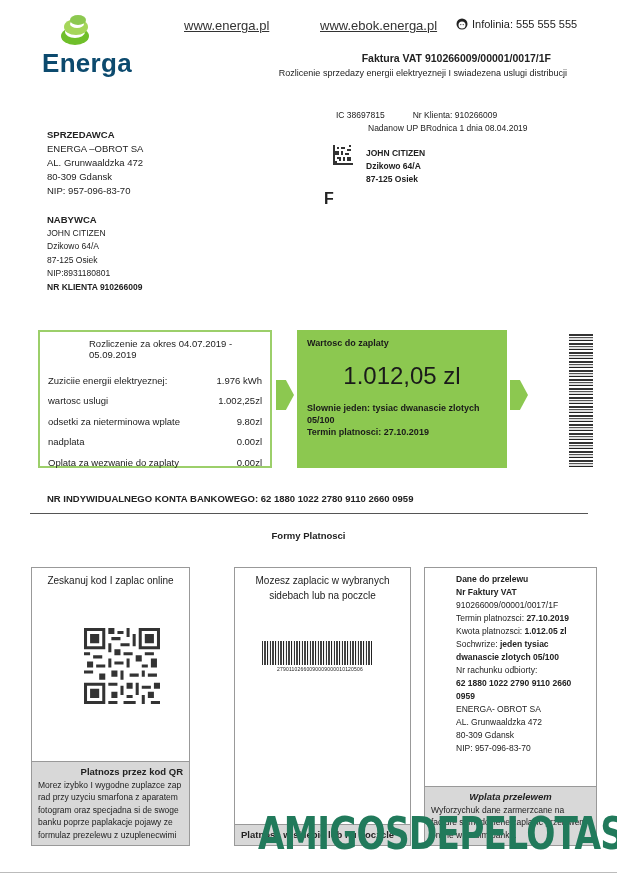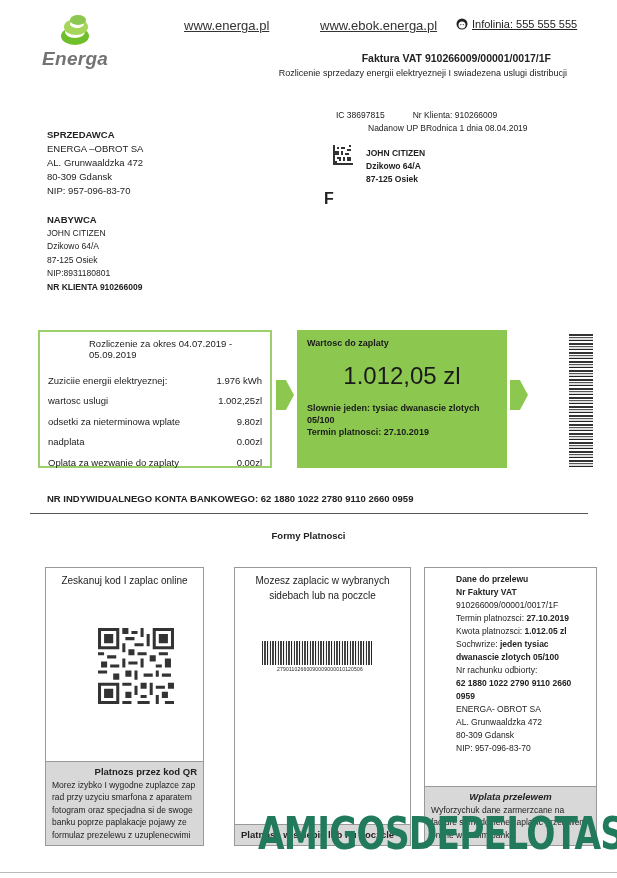--- a/index.html
+++ b/index.html
@@ -1,21 +1,21 @@
 <!DOCTYPE html>
 <html><head>
 <meta charset="utf-8">
 <style>
   * { box-sizing: border-box; margin: 0; padding: 0; }
   body { width: 617px; height: 878px; background: #fff; font-family: "Liberation Sans", sans-serif; color: #222; position: relative; overflow: hidden; }
   .abs { position: absolute; }
   .logo-mark { left: 58px; top: 14px; width: 34px; height: 34px; }
-  .logo-text { left: 42px; top: 48px; font-size: 19px; font-weight: bold; font-style: italic; color: #737373; letter-spacing: 0.3px; }
+  .logo-text { left: 42px; top: 48px; font-size: 26px; font-weight: bold; color: #0c4a6e; letter-spacing: 0.3px; }
   .link { font-size: 13px; color: #333; text-decoration: underline; }
-  .hdr-phone { left: 456px; top: 18px; font-size: 11px; display: flex; align-items: center; gap: 4px; text-decoration: underline; }
+  .hdr-phone { left: 456px; top: 18px; font-size: 11px; display: flex; align-items: center; gap: 4px; }
   .phone-icon { width: 12px; height: 12px; }
   .inv-title { right: 66px; top: 52px; font-size: 10.5px; font-weight: bold; text-align: right; }
   .inv-sub { right: 50px; top: 68px; font-size: 9px; }
   .seller { left: 47px; top: 128px; font-size: 9.5px; line-height: 14px; }
   .buyer { left: 47px; top: 213px; font-size: 8.5px; line-height: 13.5px; }
   .mail { left: 346px; top: 109px; font-size: 8.5px; line-height: 12.5px; }
   .qr-small { left: 333px; top: 145px; width: 20px; height: 20px; }
   .recip { left: 366px; top: 147px; font-size: 8.5px; line-height: 13px; font-weight: bold; }
   .big-f { left: 324px; top: 190px; font-size: 16px; font-weight: bold; }
   .summary { left: 38px; top: 330px; width: 234px; height: 138px; border: 2px solid #9ccf6a; padding: 6px 8px; font-size: 9.5px; }
@@ -27,21 +27,21 @@
   .due .amt { font-size: 24px; text-align: center; margin: 14px 0 12px; }
   .due .words { font-size: 9px; font-weight: bold; line-height: 12px; }
   .vbarcode { left: 569px; top: 334px; width: 24px; height: 134px; background: repeating-linear-gradient(180deg, #333 0 2px, #fff 2px 3px, #555 3px 4px, #ddd 4px 6px, #222 6px 7px, #fff 7px 9px); }
   .account { left: 47px; top: 493px; font-size: 9.5px; font-weight: bold; }
   .divider { left: 30px; top: 513px; width: 558px; height: 1px; background: #555; }
   .forms-title { left: 0; width: 617px; top: 530px; font-size: 9.5px; font-weight: bold; text-align: center; }
   .card { top: 567px; border: 1px solid #999; background: #fff; }
   .card .head { font-size: 10px; text-align: center; line-height: 15px; padding-top: 5px; }
   .card .foot { position: absolute; left: 0; right: 0; bottom: 0; background: #d8d8d8; border-top: 1px solid #999; padding: 4px 6px; font-size: 8.5px; line-height: 12.5px; }
   .card .foot .t { font-weight: bold; font-size: 9.5px; }
-  .c1 { left: 45px; width: 159px; height: 279px; }
+  .c1 { left: 31px; width: 159px; height: 279px; }
   .c2 { left: 234px; width: 177px; height: 279px; }
   .c3 { left: 424px; width: 173px; height: 279px; padding-left: 25px; }
   .c3 .body { font-size: 8.5px; line-height: 13px; padding: 5px 6px; }
   .c3 .body .b { font-weight: bold; }
   .qr-big { position: absolute; left: 52px; top: 60px; width: 76px; height: 76px; }
   .barcode-h { position: absolute; left: 27px; top: 73px; width: 110px; height: 24px; background: repeating-linear-gradient(90deg, #333 0 1px, #fff 1px 2px, #444 2px 4px, #fff 4px 5px, #222 5px 6px, #eee 6px 8px); }
   .barcode-num { position: absolute; left: 30px; top: 98px; width: 110px; font-size: 5px; text-align: center; letter-spacing: 0.2px; }
   .watermark { left: 258px; top: 808px; font-size: 44px; font-weight: bold; letter-spacing: -1px; transform: scaleX(0.78); transform-origin: left; font-family: "DejaVu Sans", sans-serif; }
   .watermark .g { color: #217a5b; }
   .bottom-line { left: 0; top: 872px; width: 617px; height: 1px; background: #bbb; }

